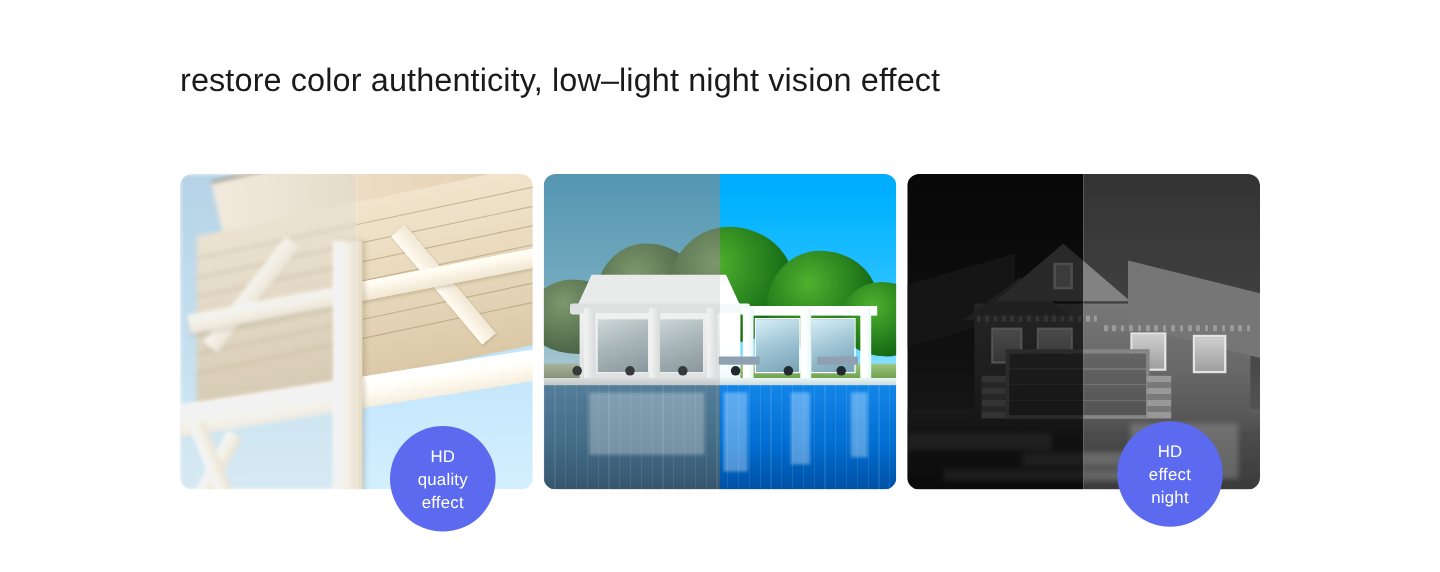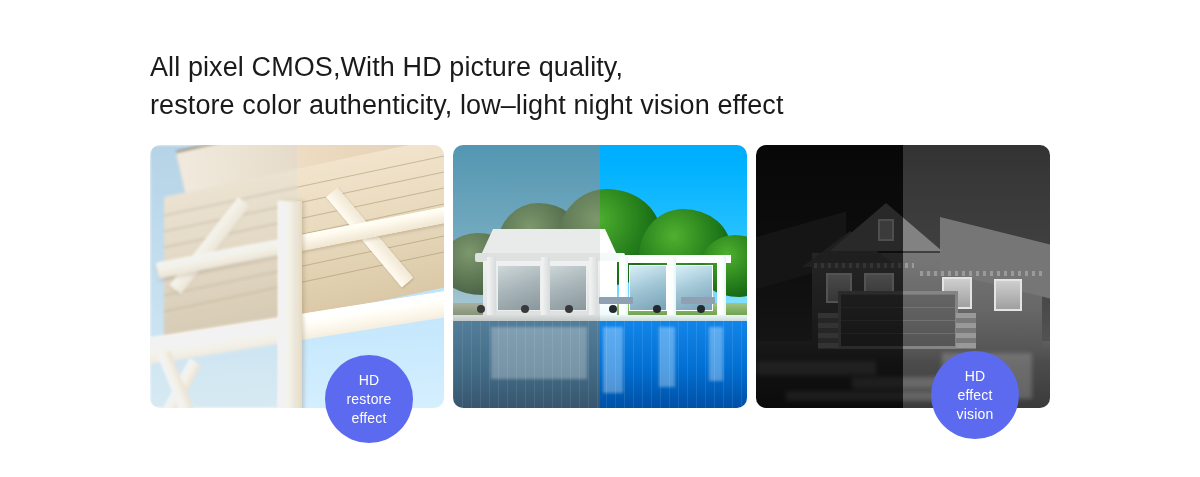--- a/index.html
+++ b/index.html
@@ -405,21 +405,20 @@
   .badge-2 { left: 181px; top: 222px; }
   .badge-3 { left: 175px; top: 206px; }
   .badge span { display: block; white-space: nowrap; }
 </style>
 </head>
 <body>
 
 <div class="page">
 
   <h1 class="heading">
-    <span class="heading-line">All pixel CMOS,With HD picture quality,</span>
     <span class="heading-line">restore color authenticity, low–light night vision effect</span>
   </h1>
 
   <div class="panels">
 
     <div class="panel panel-1">
       <div class="panel-clip">
 
         <div class="half half-left">
           <div class="scene">
@@ -465,21 +464,21 @@
             <div class="p1-deck"></div>
             <div class="p1-post"></div>
 
           </div>
         </div>
 
       </div>
 
       <div class="badge badge-1">
         <span>HD</span>
-        <span>restore</span>
+        <span>quality</span>
         <span>effect</span>
       </div>
     </div>
 
     <div class="panel panel-2">
       <div class="panel-clip">
 
         <div class="half half-left">
           <div class="scene">
             <div class="p2-sky"></div>
@@ -613,18 +612,18 @@
             <div class="p3-wet" style="left:30px;  top:246px; width:180px; height:10px;"></div>
             <div class="p3-wet" style="left:186px; top:208px; width:90px;  height:46px;"></div>
           </div>
         </div>
 
       </div>
 
       <div class="badge badge-3">
         <span>HD</span>
         <span>effect</span>
-        <span>vision</span>
+        <span>night</span>
       </div>
     </div>
 
   </div>
 </div>
 
 </body></html>

